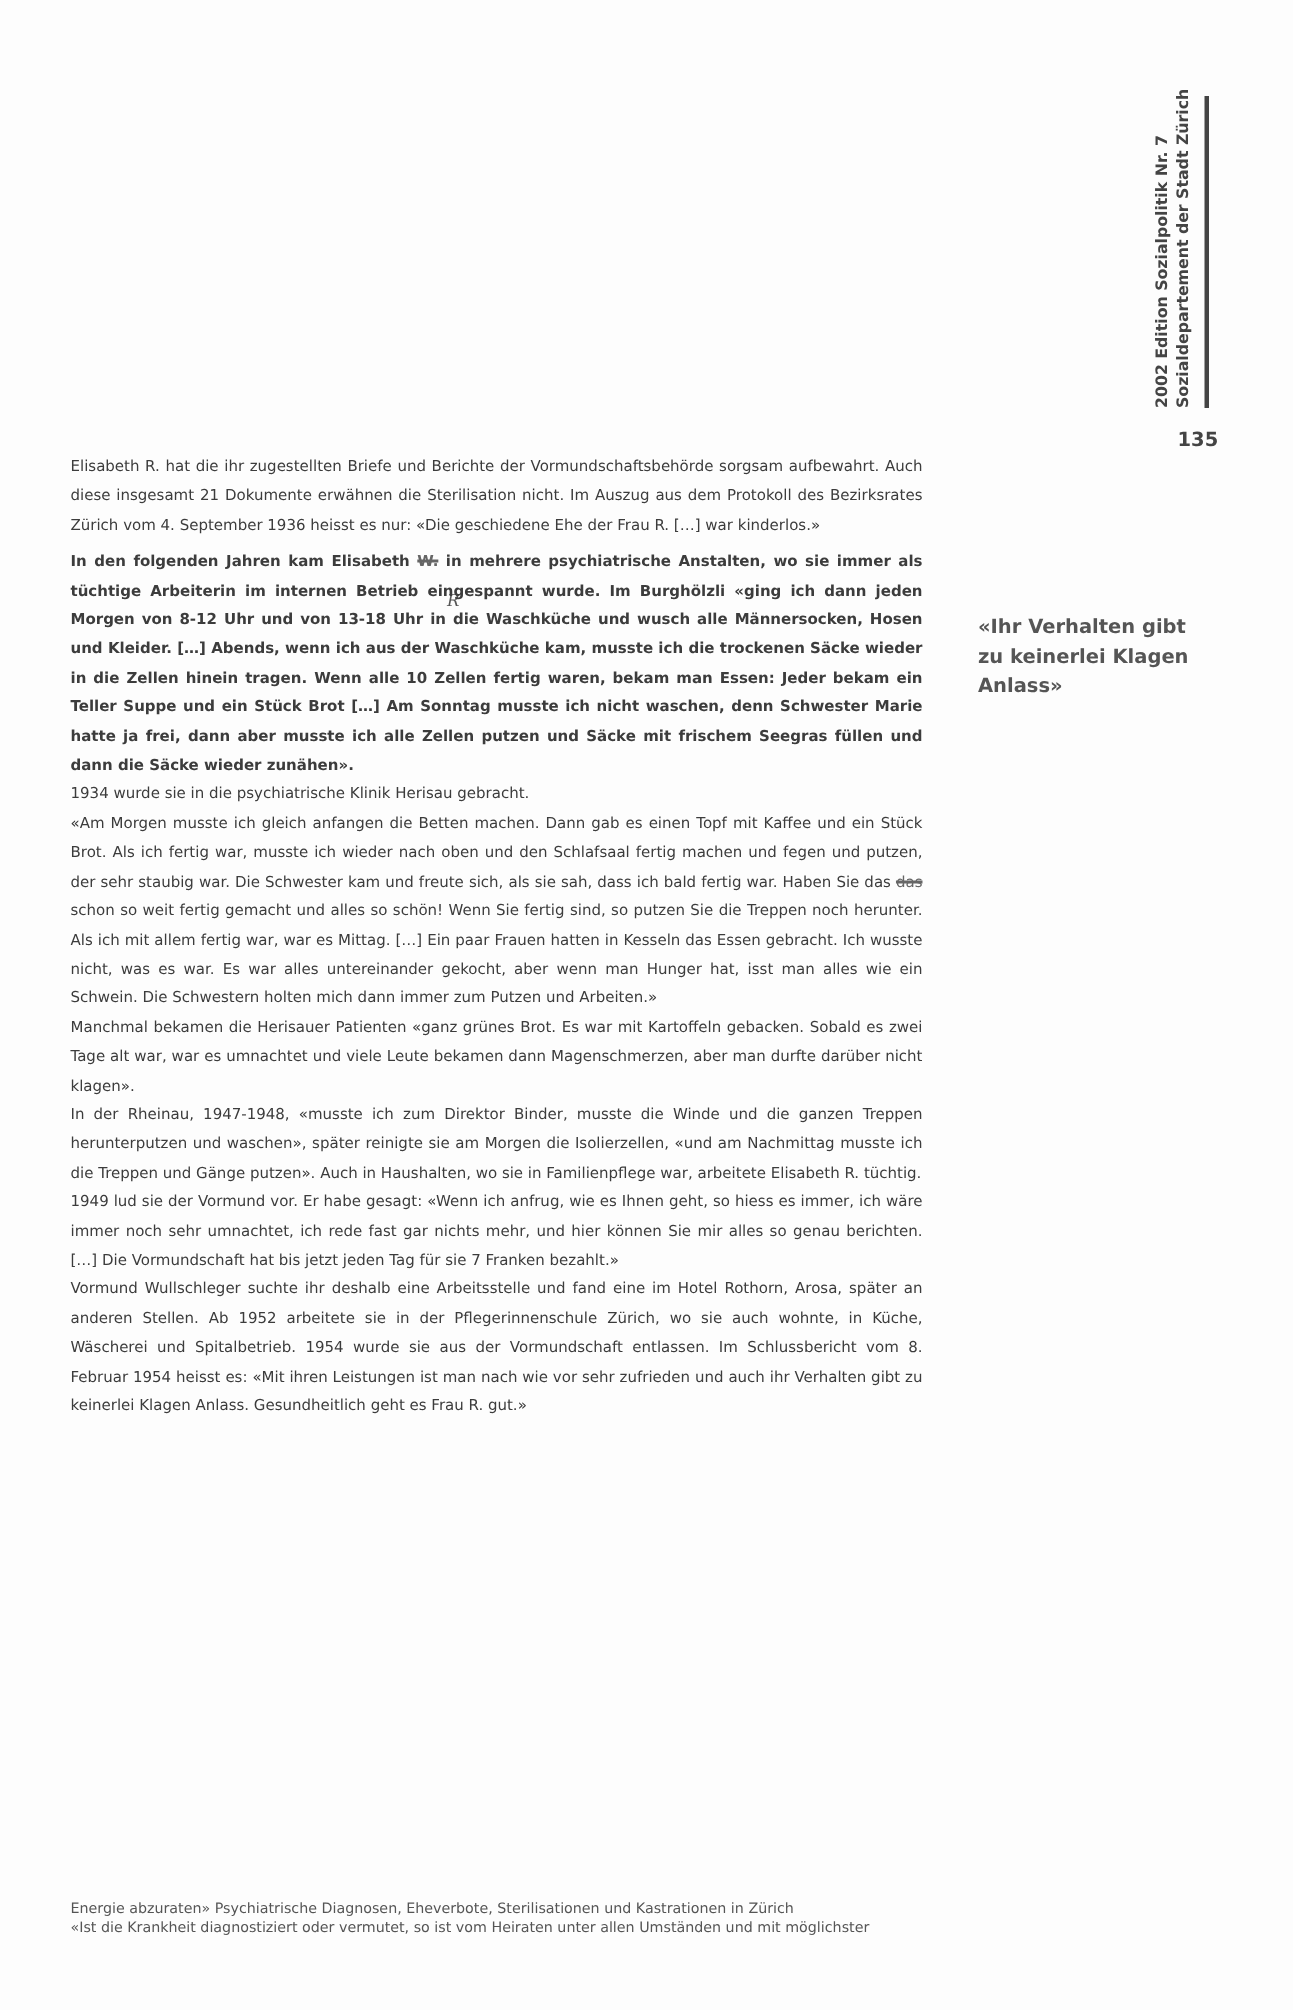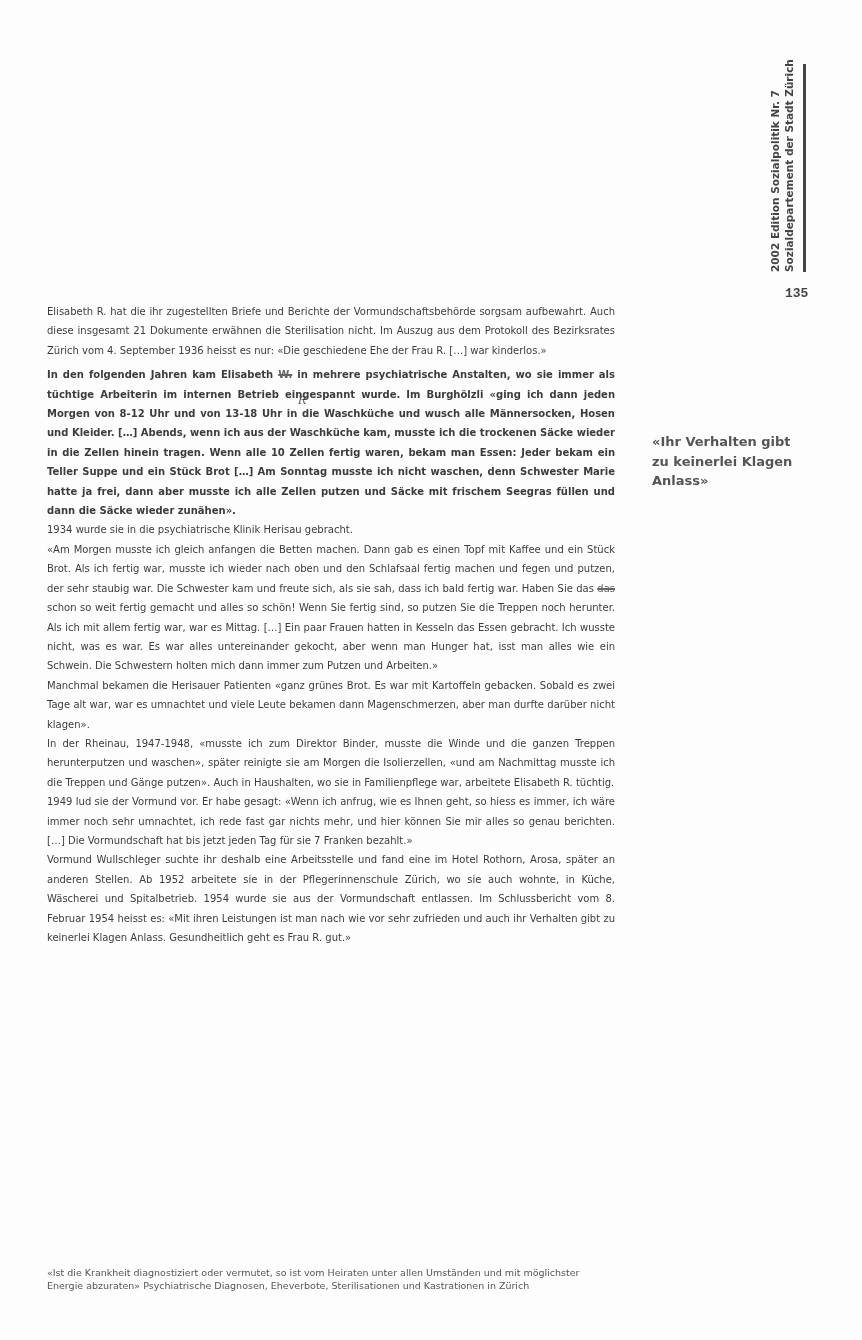--- a/index.html
+++ b/index.html
@@ -11,36 +11,36 @@
     .running-head {
       position: absolute; left: 768px; top: 272px;
       transform-origin: left top; transform: rotate(-90deg);
       width: 210px; font-size: 10.5px; font-weight: bold; line-height: 14px; color: #444;
       white-space: nowrap;
     }
     .running-head-rule {
       position: absolute; left: 803px; top: 64px; width: 3px; height: 208px; background: #444;
     }
     .page-number {
-      position: absolute; left: 785px; top: 286px; font-size: 13px; font-weight: bold; color: #444; font-family: Liberation Mono, monospace;
+      position: absolute; left: 785px; top: 286px; font-size: 13px; font-weight: bold; color: #444;
     }
     .body-text {
       position: absolute; left: 47px; top: 302px; width: 568px;
       font-size: 10px; line-height: 19.4px; text-align: justify; color: #3c3c3c;
     }
     .body-text p { margin: 0; }
     .body-text p.gap { margin-top: 5px; font-weight: bold; }
     .annot-r {
       position: absolute; left: 298px; top: 394px; font-size: 11px; color: #555;
       font-family: "DejaVu Serif", serif; font-style: italic;
     }
     .strike { text-decoration: line-through; text-decoration-thickness: 2px; color: #666; }
     .pull-quote {
       position: absolute; left: 652px; top: 409px; width: 150px;
-      font-size: 13px; line-height: 19.5px; font-weight: bold; color: #555; margin-top: 23px;
+      font-size: 13px; line-height: 19.5px; font-weight: bold; color: #555;
     }
     .footer {
       position: absolute; left: 47px; top: 1267px; width: 600px;
       font-size: 9.5px; line-height: 12.5px; color: #555;
     }
   </style>
 </head>
 <body>
 
 <div class="page">
@@ -61,16 +61,16 @@
     <p><span>«Am Morgen musste ich gleich anfangen die Betten machen. Dann gab es einen Topf mit Kaffee und ein Stück Brot. Als ich fertig war, musste ich wieder nach oben und den Schlafsaal fertig machen und fegen und putzen, der sehr staubig war. Die Schwester kam und freute sich, als sie sah, dass ich bald fertig war. Haben Sie das </span><span class="strike">das</span><span> schon so weit fertig gemacht und alles so schön! Wenn Sie fertig sind, so putzen Sie die Treppen noch herunter. Als ich mit allem fertig war, war es Mittag. […] Ein paar Frauen hatten in Kesseln das Essen gebracht. Ich wusste nicht, was es war. Es war alles untereinander gekocht, aber wenn man Hunger hat, isst man alles wie ein Schwein. Die Schwestern holten mich dann immer zum Putzen und Arbeiten.»</span></p>
     <p>Manchmal bekamen die Herisauer Patienten «ganz grünes Brot. Es war mit Kartoffeln gebacken. Sobald es zwei Tage alt war, war es umnachtet und viele Leute bekamen dann Magenschmerzen, aber man durfte darüber nicht klagen».</p>
     <p>In der Rheinau, 1947-1948, «musste ich zum Direktor Binder, musste die Winde und die ganzen Treppen herunterputzen und waschen», später reinigte sie am Morgen die Isolierzellen, «und am Nachmittag musste ich die Treppen und Gänge putzen». Auch in Haushalten, wo sie in Familienpflege war, arbeitete Elisabeth R. tüchtig.</p>
     <p>1949 lud sie der Vormund vor. Er habe gesagt: «Wenn ich anfrug, wie es Ihnen geht, so hiess es immer, ich wäre immer noch sehr umnachtet, ich rede fast gar nichts mehr, und hier können Sie mir alles so genau berichten. […] Die Vormundschaft hat bis jetzt jeden Tag für sie 7 Franken bezahlt.»</p>
     <p>Vormund Wullschleger suchte ihr deshalb eine Arbeitsstelle und fand eine im Hotel Rothorn, Arosa, später an anderen Stellen. Ab 1952 arbeitete sie in der Pflegerinnenschule Zürich, wo sie auch wohnte, in Küche, Wäscherei und Spitalbetrieb. 1954 wurde sie aus der Vormundschaft entlassen. Im Schlussbericht vom 8. Februar 1954 heisst es: «Mit ihren Leistungen ist man nach wie vor sehr zufrieden und auch ihr Verhalten gibt zu keinerlei Klagen Anlass. Gesundheitlich geht es Frau R. gut.»</p>
   </div>
 
   <div class="pull-quote">«Ihr Verhalten gibt zu keinerlei Klagen Anlass»</div>
 
   <div class="footer">
+    <div>Energie abzuraten» Psychiatrische Diagnosen, Eheverbote, Sterilisationen und Kastrationen in Zürich</div>
     <div>«Ist die Krankheit diagnostiziert oder vermutet, so ist vom Heiraten unter allen Umständen und mit möglichster</div>
-    <div>Energie abzuraten» Psychiatrische Diagnosen, Eheverbote, Sterilisationen und Kastrationen in Zürich</div>
   </div>
 </div>
 
 </body></html>

